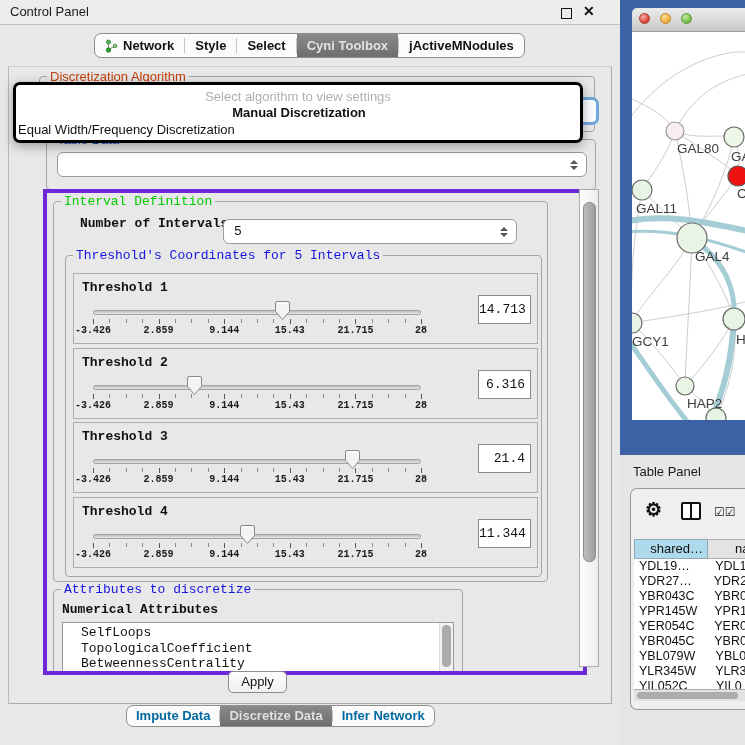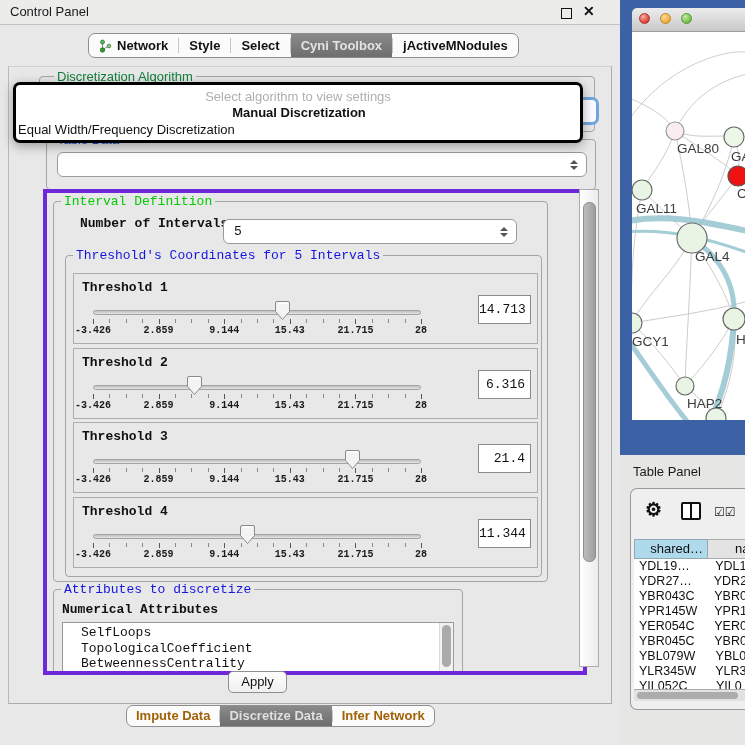--- a/index.html
+++ b/index.html
@@ -5,32 +5,32 @@
   html,body{margin:0;padding:0;}
   body{width:745px;height:745px;position:relative;overflow:hidden;background:#E8E8E8;
        font-family:"Liberation Sans",sans-serif;-webkit-font-smoothing:antialiased;}
   
   .cp{position:absolute;left:0;top:0;width:620px;height:745px;background:#E8E8E8;}
   .cp-titlebar{position:absolute;left:0;top:0;width:620px;height:24px;background:#ECECEB;border-bottom:1px solid #C2C2C2;}
   .cp-title{position:absolute;left:10px;top:4px;font-size:13px;color:#1A1A1A;}
   .float-ic{position:absolute;left:561px;top:8px;width:9px;height:9px;border:1.5px solid #111;background:transparent;}
   .close-ic{position:absolute;left:583px;top:3px;font-size:14px;font-weight:bold;color:#111;}
   .close-ic::before{content:"✕";}
-  .tab-bar{position:absolute;left:88px;top:33px;height:25px;display:flex;align-items:stretch;
+  .tab-bar{position:absolute;left:94px;top:33px;height:25px;display:flex;align-items:stretch;
            background:#FBFBFB;border:1px solid #8E8E8E;border-radius:7px;overflow:hidden;box-sizing:border-box;}
   .tab{padding:0 10px;font-size:13px;font-weight:bold;color:#111;display:flex;align-items:center;gap:5px;white-space:nowrap;}
   .tab.sel{background:linear-gradient(#8A8A8A,#6E6E6E);color:#E3E3E1;}
   .tab-sep{width:1px;background:#C6C6C6;margin:4px 0;}
   .netic{display:inline-flex;}
   .outer{position:absolute;left:8px;top:66px;width:602px;height:636px;background:#E8E8E8;
          border:1px solid;border-color:#CFCFCF #ABABAB #ABABAB #B9B9B9;}
   .grp{position:absolute;border:1px solid #A5A5A5;border-radius:4px;}
   .gt{position:absolute;top:-8px;left:7px;background:#E8E8E8;padding:0 3px;font-size:13px;line-height:15px;white-space:nowrap;}
   #grp-alg{left:30px;top:9px;width:554px;height:54px;}
-  #grp-alg .gt{color:#15803d;margin-left:7px;}
+  #grp-alg .gt{color:#c2410c;}
   #alg-combo{position:absolute;left:532px;top:30px;width:52px;height:22px;border:3px solid #6FA7DC;border-radius:7px;background:#FAFCFF;z-index:4;}
   .popup{position:absolute;left:13px;top:82px;width:564px;height:55px;background:#FFF;border:3px solid #000000;
          border-radius:7px;z-index:9;box-shadow:0 3px 12px rgba(0,0,0,.35);overflow:hidden;}
   .popup .hint{text-align:center;color:#AFAFAF;font-size:13px;margin-top:4px;line-height:15px;}
   .popup .opt{font-size:13px;color:#111;padding-left:2px;line-height:17px;}
   .popup .opt:nth-child(2){font-weight:bold;text-align:center;}
   #grp-td{left:37px;top:72px;width:548px;height:49px;}
   #grp-td .gt{color:#1d4ed8;}
   .combo{background:#FFF;border:1px solid #9B9B9B;border-radius:6px;font-size:13px;color:#111;box-sizing:border-box;position:absolute;}
   #td-combo{left:10px;top:12px;width:530px;height:25px;line-height:23px;padding-left:8px;}
@@ -61,21 +61,21 @@
   .na-label{position:absolute;left:8px;top:12px;font-size:13px;font-weight:bold;color:#111;}
   .attr-list{position:absolute;left:8px;top:32px;width:392px;height:236px;background:#FFF;border:1px solid #999;box-sizing:border-box;overflow:hidden;}
   .attr-item{font-size:13px;color:#111;line-height:15.5px;padding-left:18px;white-space:nowrap;}
   .attr-item:first-child{margin-top:2px;}
   .attr-sbt{position:absolute;right:0;top:0;width:13px;height:100%;background:#F2F2F2;border-left:1px solid #DADADA;}
   .attr-sbh{position:absolute;right:2px;top:2px;width:9px;height:42px;border-radius:5px;background:#ABABAB;}
   #apply{position:absolute;left:219px;top:604px;width:59px;height:22px;background:linear-gradient(#FEFEFE,#EFEFEF);
          border:1px solid #8F8F8F;border-radius:5px;font-size:13px;color:#111;text-align:center;line-height:20px;box-sizing:border-box;}
   #btabs{position:absolute;left:126px;top:705px;height:22px;display:flex;background:#FBFBFB;border:1px solid #8E8E8E;
          border-radius:7px;overflow:hidden;box-sizing:border-box;}
-  .btab{padding:0 9px;line-height:20px;font-size:13px;font-weight:bold;color:#a16207;white-space:nowrap;}
+  .btab{padding:0 9px;line-height:20px;font-size:13px;font-weight:bold;color:#0369a1;white-space:nowrap;}
   .btab.sel{background:linear-gradient(#8A8A8A,#6E6E6E);color:#DFDFDD;}
   
   .desktop{position:absolute;left:620px;top:0;width:125px;height:455px;background:#3C61A5;}
   .netwin{position:absolute;left:12px;top:8px;width:113px;height:412px;border-radius:5px 0 0 0;overflow:hidden;}
   .netbar{height:23px;background:linear-gradient(#ECECEC,#C9C9C9);border-bottom:1px solid #9C9C9C;position:relative;}
   .light{position:absolute;top:5px;width:11px;height:11px;border-radius:50%;box-sizing:border-box;}
   .l-red{left:7px;background:radial-gradient(circle at 35% 30%,#F8B0AA,#E0463A 65%,#BF2F26);border:1px solid #A83A2E;}
   .l-yel{left:28px;background:radial-gradient(circle at 35% 30%,#FBDCA0,#F2AE38 65%,#D98F22);border:1px solid #BC8327;}
   .l-grn{left:49px;background:radial-gradient(circle at 35% 30%,#C4EBA8,#77C249 65%,#549B2E);border:1px solid #5B9337;}
   .netcanvas{height:389px;background:#FFF;}

